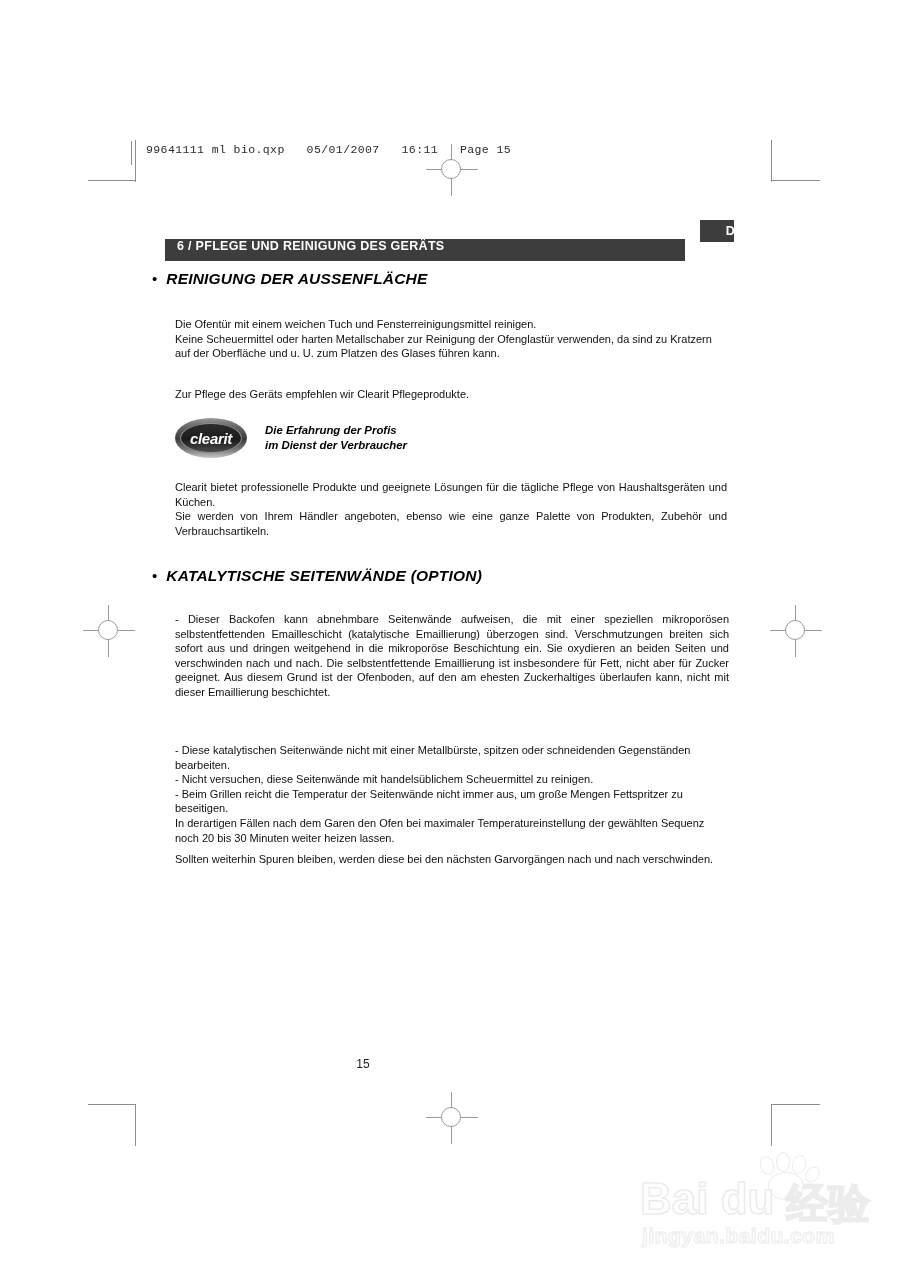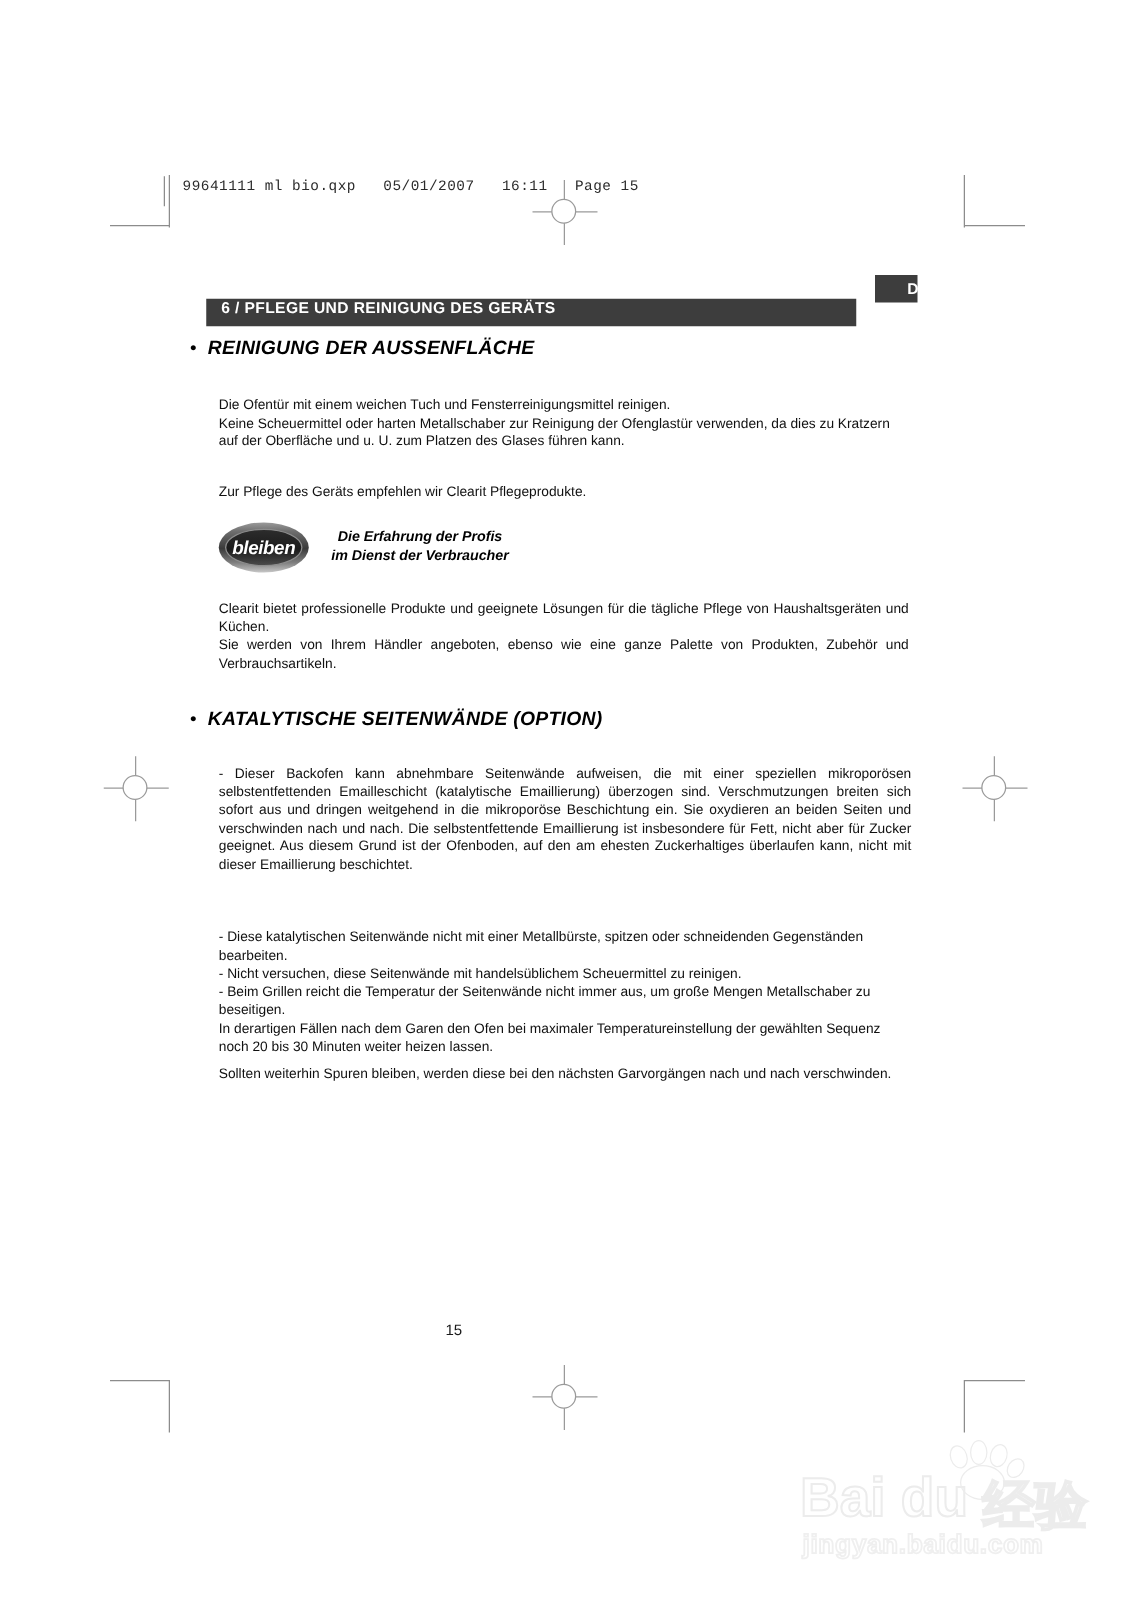--- a/index.html
+++ b/index.html
@@ -191,21 +191,21 @@
     letter-spacing: -0.3px;
   }
   .clearit-tagline {
     margin-left: 18px;
     font-size: 11.4px;
     font-weight: bold;
     font-style: italic;
     line-height: 15px;
     color: #000;
   }
-  .clearit-tagline div { white-space: nowrap; text-align: center; }
+  .clearit-tagline div { white-space: nowrap; }
 
   
   .folio {
     position: absolute;
     left: 0;
     top: 1057px;
     width: 726px;
     text-align: center;
     font-size: 12px;
     color: #1a1a1a;
@@ -319,32 +319,32 @@
     <span class="lang">DE</span>
   </div>
 
   <div class="section-heading" style="top:270px;">
     <span class="bullet">•</span>
     <span class="label">REINIGUNG DER AUSSENFLÄCHE</span>
   </div>
 
   <div class="body-block" style="top:317px;">
     <p class="tight">Die Ofentür mit einem weichen Tuch und Fensterreinigungsmittel reinigen.</p>
-    <p class="tight">Keine Scheuermittel oder harten Metallschaber zur Reinigung der Ofenglastür verwenden, da dies zu Kratzern auf der Oberfläche und u. U. zum Platzen des Glases führen kann.</p>
+    <p class="tight">Keine Scheuermittel oder harten Metallschaber zur Reinigung der Ofenglastür verwenden, da sind zu Kratzern auf der Oberfläche und u. U. zum Platzen des Glases führen kann.</p>
   </div>
 
   <div class="body-block" style="top:387px;">
     <p class="tight">Zur Pflege des Geräts empfehlen wir Clearit Pflegeprodukte.</p>
   </div>
 
   <div class="clearit-row">
     <div class="clearit-logo">
       <div class="outer"></div>
       <div class="inner"></div>
-      <div class="wordmark">bleiben</div>
+      <div class="wordmark">clearit</div>
     </div>
     <div class="clearit-tagline">
       <div>Die Erfahrung der Profis</div>
       <div>im Dienst der Verbraucher</div>
     </div>
   </div>
 
   <div class="body-block justify" style="top:480px;">
     <p class="tight">Clearit bietet professionelle Produkte und geeignete Lösungen für die tägliche Pflege von Haushaltsgeräten und Küchen.</p>
     <p class="tight">Sie werden von Ihrem Händler angeboten, ebenso wie eine ganze Palette von Produkten, Zubehör und Verbrauchsartikeln.</p>
@@ -355,21 +355,21 @@
     <span class="label">KATALYTISCHE SEITENWÄNDE (OPTION)</span>
   </div>
 
   <div class="body-block justify" style="top:612px; width:554px;">
     <p class="tight">- Dieser Backofen kann abnehmbare Seitenwände aufweisen, die mit einer speziellen mikroporösen selbstentfettenden Emailleschicht (katalytische Emaillierung) überzogen sind. Verschmutzungen breiten sich sofort aus und dringen weitgehend in die mikroporöse Beschichtung ein. Sie oxydieren an beiden Seiten und verschwinden nach und nach. Die selbstentfettende Emaillierung ist insbesondere für Fett, nicht aber für Zucker geeignet. Aus diesem Grund ist der Ofenboden, auf den am ehesten Zuckerhaltiges überlaufen kann, nicht mit dieser Emaillierung beschichtet.</p>
   </div>
 
   <div class="body-block" style="top:743px; width:554px;">
     <p class="tight justify">- Diese katalytischen Seitenwände nicht mit einer Metallbürste, spitzen oder schneidenden Gegenständen bearbeiten.</p>
     <p class="tight">- Nicht versuchen, diese Seitenwände mit handelsüblichem Scheuermittel zu reinigen.</p>
-    <p class="tight justify">- Beim Grillen reicht die Temperatur der Seitenwände nicht immer aus, um große Mengen Metallschaber zu beseitigen.</p>
+    <p class="tight justify">- Beim Grillen reicht die Temperatur der Seitenwände nicht immer aus, um große Mengen Fettspritzer zu beseitigen.</p>
     <p class="tight">In derartigen Fällen nach dem Garen den Ofen bei maximaler Temperatureinstellung der gewählten Sequenz noch 20 bis 30 Minuten weiter heizen lassen.</p>
     <p class="tight" style="height:7px;"></p>
     <p class="tight">Sollten weiterhin Spuren bleiben, werden diese bei den nächsten Garvorgängen nach und nach verschwinden.</p>
   </div>
 
   <div class="folio">15</div>
 
   <div class="watermark">
     <div class="paw">
       <span class="t1"></span>

